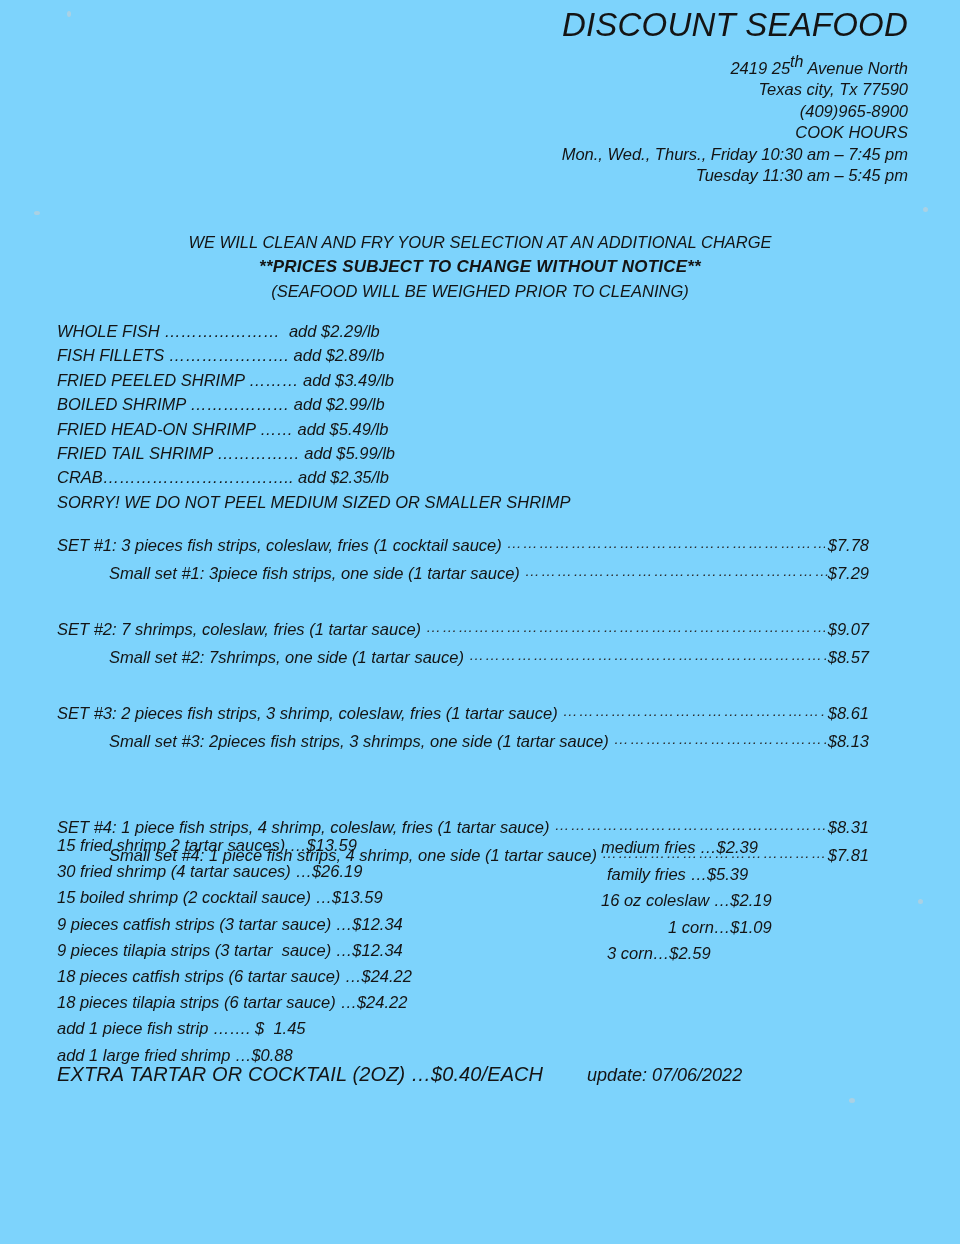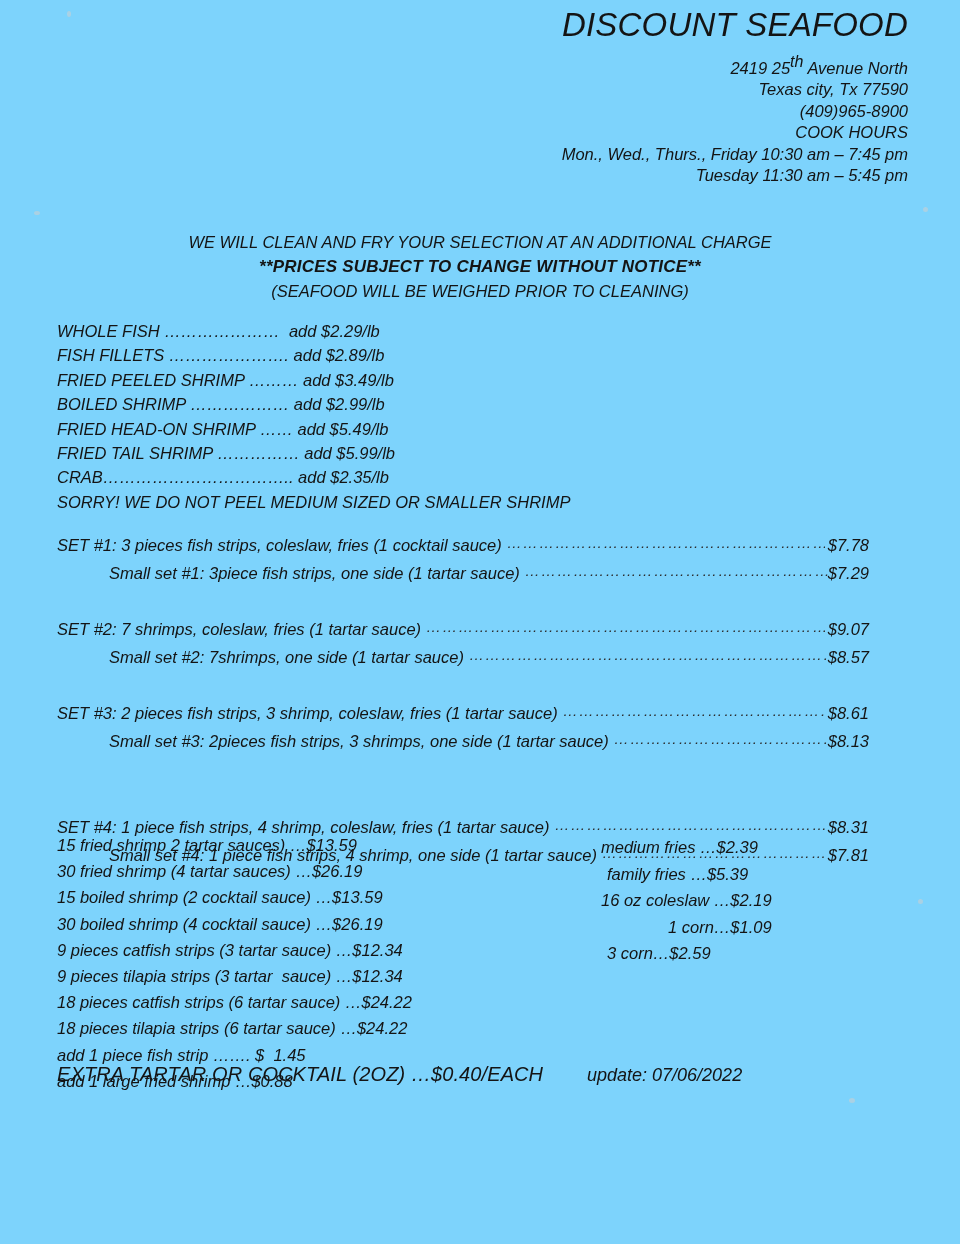--- a/index.html
+++ b/index.html
@@ -239,21 +239,20 @@
         <span class="set-price">$7.81</span>
       </div>
     </div>
 
   </div>
 
   <div class="col-left">
     <div class="item">15 fried shrimp 2 tartar sauces) …$13.59</div>
     <div class="item">30 fried shrimp (4 tartar sauces) …$26.19</div>
     <div class="item">15 boiled shrimp (2 cocktail sauce) …$13.59</div>
-    <div class="item">30 boiled shrimp (4 cocktail sauce) …$26.19</div>
     <div class="item">9 pieces catfish strips (3 tartar sauce) …$12.34</div>
     <div class="item">9 pieces tilapia strips (3 tartar  sauce) …$12.34</div>
     <div class="item">18 pieces catfish strips (6 tartar sauce) …$24.22</div>
     <div class="item">18 pieces tilapia strips (6 tartar sauce) …$24.22</div>
     <div class="item">add 1 piece fish strip ……. $  1.45</div>
     <div class="item">add 1 large fried shrimp …$0.88</div>
   </div>
 
   <div class="col-right">
     <div class="item i1">medium fries …$2.39</div>

